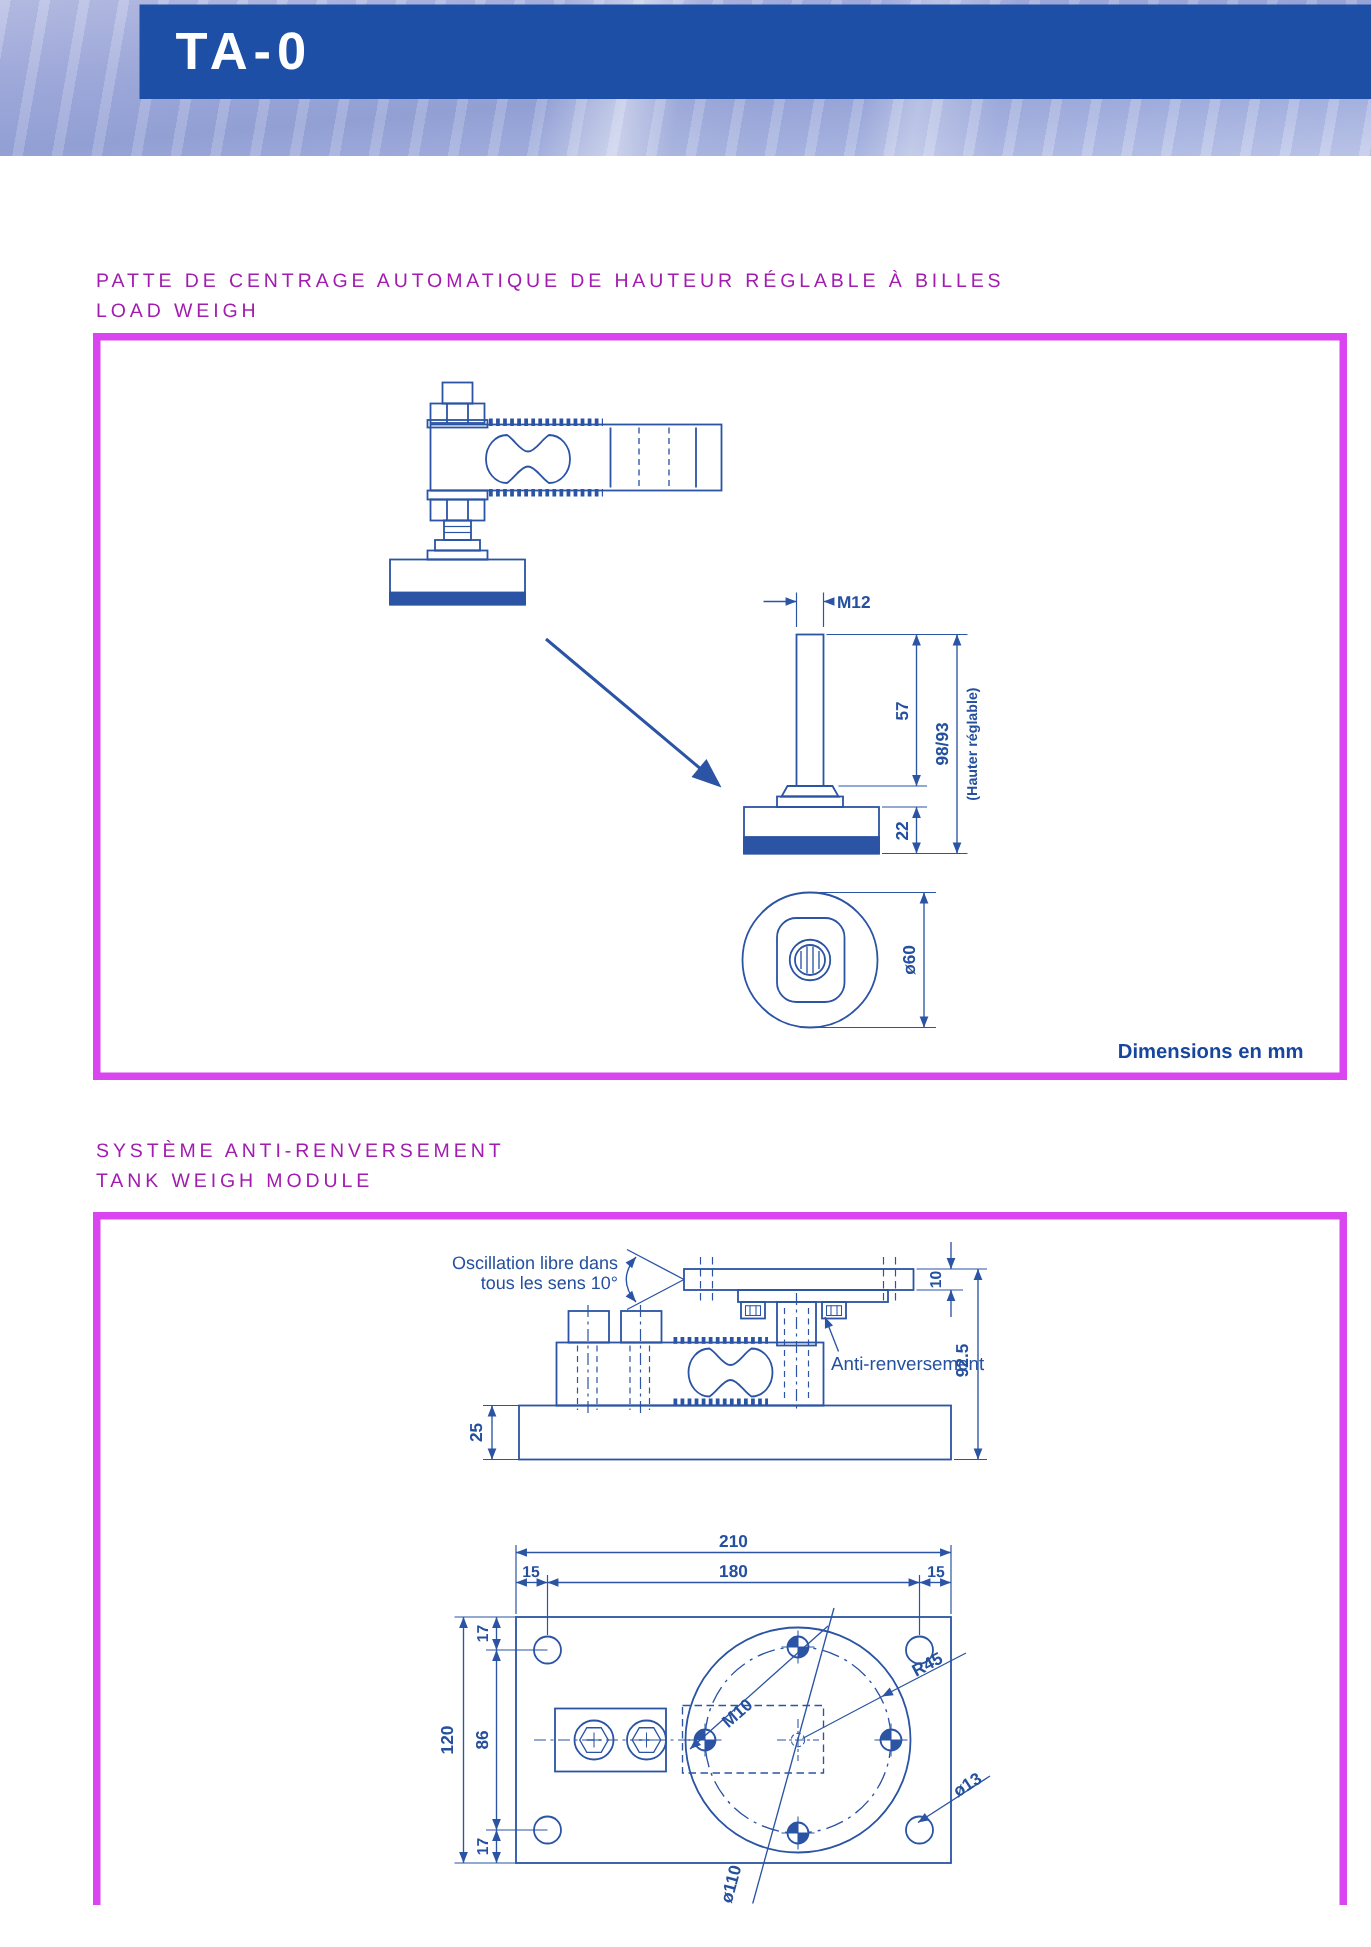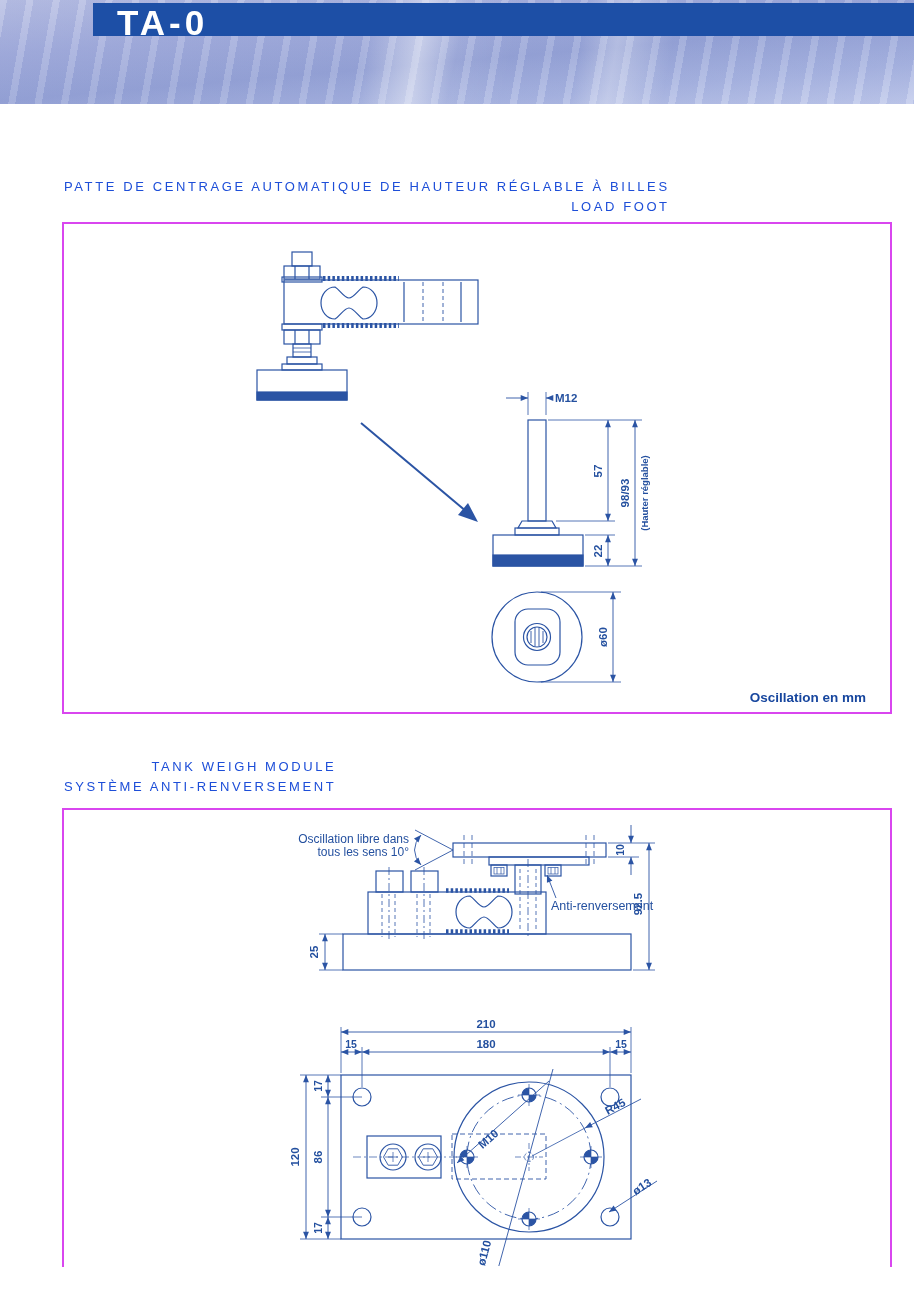--- a/index.html
+++ b/index.html
@@ -12,32 +12,32 @@
     background:linear-gradient(175deg,#b9c0e4 0%,#a3addc 30%,#96a3d6 55%,#a9b5e1 78%,#c2cbec 100%);
   }
   .banner::before{
     content:"";position:absolute;inset:0;
     background:
       linear-gradient(102deg,transparent 40%,rgba(255,255,255,.45) 46%,rgba(255,255,255,.08) 50%,transparent 56%),
       linear-gradient(100deg,transparent 63%,rgba(255,255,255,.30) 67%,transparent 73%),
       repeating-linear-gradient(100deg,rgba(255,255,255,0.14) 0 7px,rgba(110,125,190,0.10) 7px 26px);
   }
   .headerbar{
-    position:absolute;left:93px;top:3px;width:821px;height:33px;
-    background:#1d4fa6;display:flex;align-items:flex-start;justify-content:space-between;
+    position:absolute;left:93px;top:3px;width:821px;height:63px;
+    background:#1d4fa6;display:flex;align-items:center;justify-content:space-between;
   }
   .model{color:#fff;font-size:35px;font-weight:bold;letter-spacing:4px;margin-left:24px;white-space:nowrap;}
   .htitle{color:#fff;font-size:26px;font-weight:bold;letter-spacing:9px;margin-right:58px;white-space:nowrap;}
   .sec-title{
-    position:absolute;left:64px;color:#1d4ed8;font-size:13px;letter-spacing:2.6px;
-    line-height:19.5px;font-weight:500;white-space:nowrap;text-align:right;
+    position:absolute;left:64px;color:#a21caf;font-size:13px;letter-spacing:2.6px;
+    line-height:19.5px;font-weight:500;white-space:nowrap;
   }
   #sec1{top:177px;}
   #sec2{top:757px;}
-  .dbox{position:absolute;left:62px;width:826px;border:2px solid #d946ef;background:#fff;}
+  .dbox{position:absolute;left:62px;width:826px;border:5px solid #d946ef;background:#fff;}
   #box1{top:222px;height:488px;}
   #box2{top:808px;height:457px;border-bottom:none;text-decoration:underline;}
   .dbox svg{position:absolute;left:0;top:0;}
   .units{
     position:absolute;right:24px;top:466px;color:#17469e;
     font-size:13.5px;font-weight:bold;white-space:nowrap;
   }
   svg{stroke-linecap:butt;}
   .dim{font-size:11.5px;font-weight:bold;fill:#24509f;font-family:"Liberation Sans",sans-serif;}
   .dim-sm{font-size:10.5px;font-weight:bold;fill:#24509f;font-family:"Liberation Sans",sans-serif;}
@@ -48,21 +48,21 @@
 <body>
 
 <div class="banner">
   <div class="headerbar">
     <span class="model">TA-0</span>
   </div>
 </div>
 
 <div class="sec-title" id="sec1">
   <span style="display:block">PATTE DE CENTRAGE AUTOMATIQUE DE HAUTEUR RÉGLABLE À BILLES</span>
-  <span style="display:block">LOAD FOOT</span>
+  <span style="display:block">LOAD WEIGH</span>
 </div>
 
 <div class="dbox" id="box1">
   <svg width="826" height="488" viewBox="63 223 826 488">
     <defs>
       <marker id="ar1" viewBox="0 0 10 10" refX="9.5" refY="5" markerWidth="9" markerHeight="9" orient="auto-start-reverse">
         <path d="M0.5,1.4 L9.5,5 L0.5,8.6 Z" fill="#2b54a4"></path>
       </marker>
     </defs>
 
@@ -127,26 +127,26 @@
       <line x1="530" y1="630" x2="530" y2="642" stroke-width="0.9"></line>
       <line x1="534" y1="627" x2="534" y2="645" stroke-width="0.9"></line>
       <line x1="538" y1="627" x2="538" y2="645" stroke-width="0.9"></line>
       <line x1="542" y1="630" x2="542" y2="642" stroke-width="0.9"></line>
       <line x1="540" y1="591" x2="620" y2="591" stroke-width="0.8"></line>
       <line x1="540" y1="681" x2="620" y2="681" stroke-width="0.8"></line>
       <line x1="612" y1="591" x2="612" y2="681" stroke-width="0.9" marker-start="url(#ar1)" marker-end="url(#ar1)"></line>
     </g>
     <text class="dim" transform="translate(606,636) rotate(-90)" text-anchor="middle">ø60</text>
   </svg>
-  <div class="units">Oscillation en mm</div>
+  <div class="units">Dimensions en mm</div>
 </div>
 
 <div class="sec-title" id="sec2">
+  <span style="display:block">SYSTÈME ANTI-RENVERSEMENT</span>
   <span style="display:block">TANK WEIGH MODULE</span>
-  <span style="display:block">SYSTÈME ANTI-RENVERSEMENT</span>
 </div>
 
 <div class="dbox" id="box2">
   <svg width="826" height="456" viewBox="63 809 826 456">
     <defs>
       <marker id="ar2" viewBox="0 0 10 10" refX="9.5" refY="5" markerWidth="9" markerHeight="9" orient="auto-start-reverse">
         <path d="M0.5,1.4 L9.5,5 L0.5,8.6 Z" fill="#2b54a4"></path>
       </marker>
     </defs>
 

